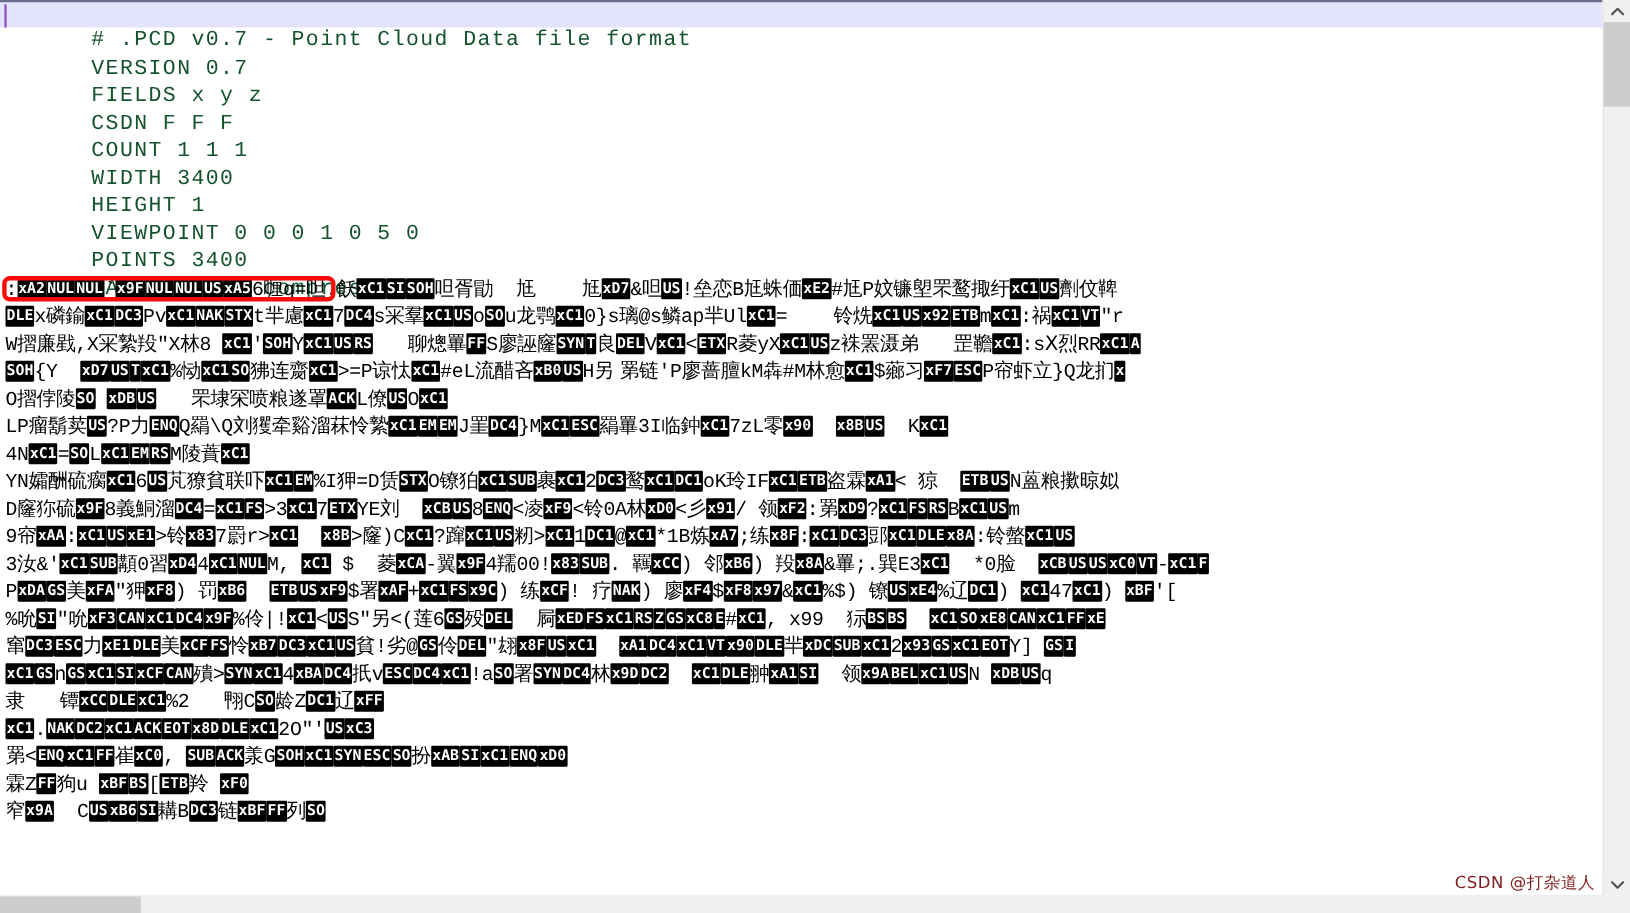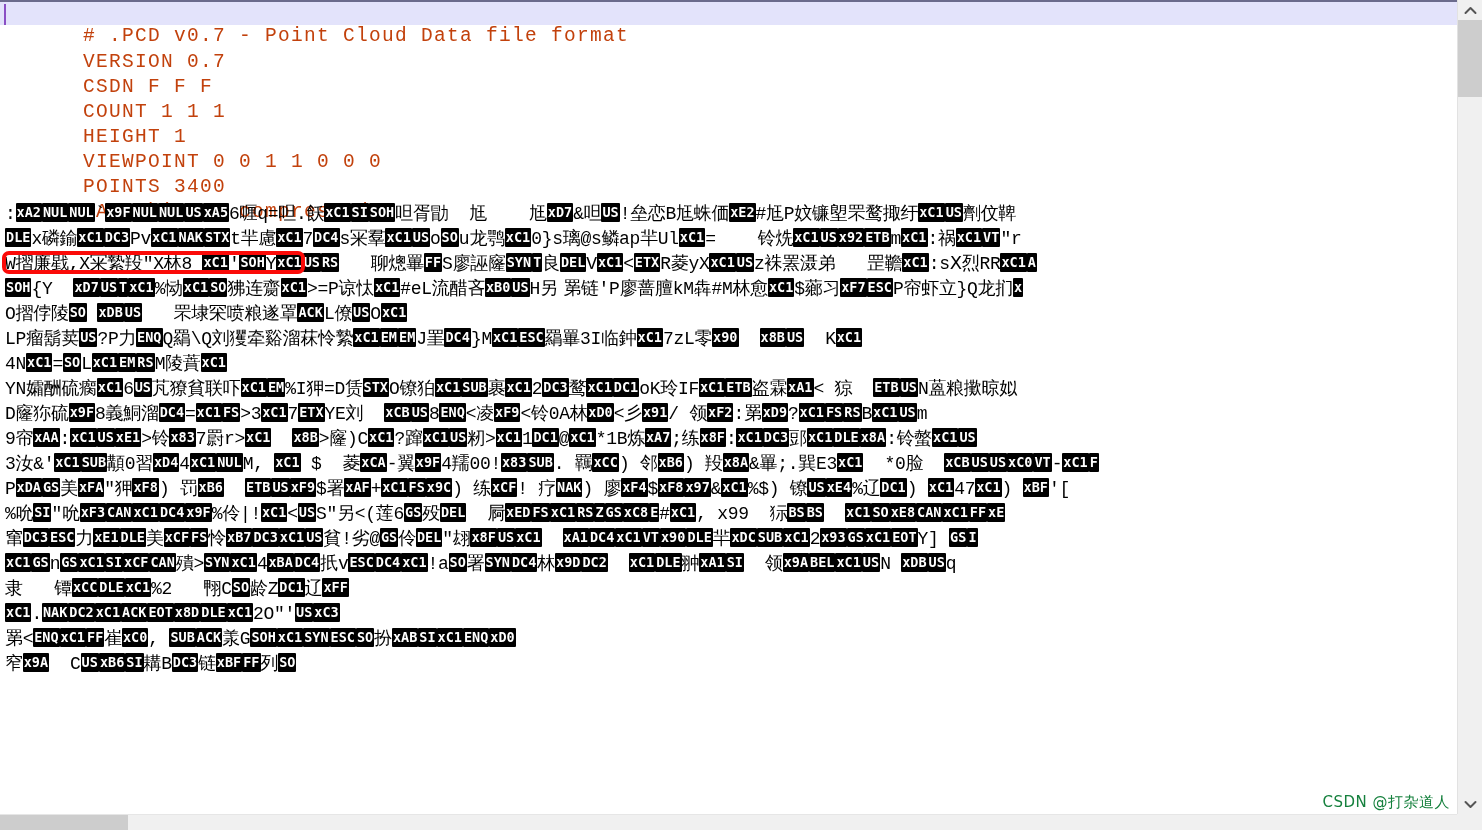--- a/index.html
+++ b/index.html
@@ -44,21 +44,21 @@
     font-size: 19px;
     color: #000000;
     letter-spacing: 0px;
   }
 
   
   .line.header {
     font-family: "Liberation Mono", "DejaVu Sans Mono", monospace;
     font-size: 19.5px;
     letter-spacing: 1.3px;
-    color: #c2410c;
+    color: #14532d;
   }
 
   
   .line.active {
     background: #e3e3fb;
     border-top: 2px solid #6b6b8c;
     height: 23px;
     line-height: 23px;
   }
   .line.active .caret {
@@ -177,21 +177,21 @@
     width: 25px;
     height: 16px;
     background: #f0f0f0;
   }
 
   
   #watermark {
     position: absolute;
     right: 32px;
     bottom: 18px;
-    color: #15803d;
+    color: #7f1d1d;
     font-family: "DejaVu Sans", "Liberation Sans", sans-serif;
     font-size: 15px;
     letter-spacing: 0.5px;
     white-space: nowrap;
     pointer-events: none;
   }
 
   
   #top-rule {
     position: absolute;
@@ -210,30 +210,36 @@
 
   <div id="editor">
 
     <div class="line header active">
       <span class="caret"></span><span># .PCD v0.7 - Point Cloud Data file format</span>
     </div>
     <div class="line header">
       <span>VERSION 0.7</span>
     </div>
     <div class="line header">
+      <span>FIELDS x y z</span>
+    </div>
+    <div class="line header">
       <span>CSDN F F F</span>
     </div>
     <div class="line header">
       <span>COUNT 1 1 1</span>
     </div>
     <div class="line header">
+      <span>WIDTH 3400</span>
+    </div>
+    <div class="line header">
       <span>HEIGHT 1</span>
     </div>
     <div class="line header">
-      <span>VIEWPOINT 0 0 1 1 0 0 0</span>
+      <span>VIEWPOINT 0 0 0 1 0 5 0</span>
     </div>
     <div class="line header">
       <span>POINTS 3400</span>
     </div>
     <div class="line header">
       <span>DATA binary compressed</span>
     </div>
 
     <div id="binary-block">
         <div class="line bin"><span class="plain">:</span><span class="ctl">xA2</span><span class="ctl">NUL</span><span class="ctl">NUL</span><span class="plain">`</span><span class="ctl">x9F</span><span class="ctl">NUL</span><span class="ctl">NUL</span><span class="ctl">US</span><span class="ctl">xA5</span><span class="plain">6</span><span class="cjk">喱</span><span class="plain">q=</span><span class="cjk">呾</span><span class="plain">.</span><span class="cjk">飫</span><span class="ctl">xC1</span><span class="ctl">SI</span><span class="ctl">SOH</span><span class="cjk">呾胥勖</span><span class="plain">  </span><span class="cjk">尪</span><span class="plain">    </span><span class="cjk">尪</span><span class="ctl">xD7</span><span class="plain">&amp;</span><span class="cjk">呾</span><span class="ctl">US</span><span class="plain">!</span><span class="cjk">垒恋</span><span class="plain">B</span><span class="cjk">尪蛛価</span><span class="ctl">xE2</span><span class="plain">#</span><span class="cjk">尪</span><span class="plain">P</span><span class="cjk">妏镰塱罘鹜掫纡</span><span class="ctl">xC1</span><span class="ctl">US</span><span class="cjk">劑伩鞞</span></div>
@@ -247,20 +253,21 @@
         <div class="line bin"><span class="plain">D</span><span class="cjk">窿狝硫</span><span class="ctl">x9F</span><span class="plain">8</span><span class="cjk">義鮦溜</span><span class="ctl">DC4</span><span class="plain">=</span><span class="ctl">xC1</span><span class="ctl">FS</span><span class="plain">&gt;3</span><span class="ctl">xC1</span><span class="plain">7</span><span class="ctl">ETX</span><span class="plain">YE</span><span class="cjk">刘</span><span class="plain">  </span><span class="ctl">xCB</span><span class="ctl">US</span><span class="plain">8</span><span class="ctl">ENQ</span><span class="plain">&lt;</span><span class="cjk">凌</span><span class="ctl">xF9</span><span class="plain">&lt;</span><span class="cjk">铃</span><span class="plain">0A</span><span class="cjk">林</span><span class="ctl">xD0</span><span class="plain">&lt;</span><span class="cjk">彡</span><span class="ctl">x91</span><span class="plain">/ </span><span class="cjk">领</span><span class="ctl">xF2</span><span class="plain">:</span><span class="cjk">罤</span><span class="ctl">xD9</span><span class="plain">?</span><span class="ctl">xC1</span><span class="ctl">FS</span><span class="ctl">RS</span><span class="plain">B</span><span class="ctl">xC1</span><span class="ctl">US</span><span class="plain">m</span></div>
         <div class="line bin"><span class="plain">9</span><span class="cjk">帘</span><span class="ctl">xAA</span><span class="plain">:</span><span class="ctl">xC1</span><span class="ctl">US</span><span class="ctl">xE1</span><span class="plain">&gt;</span><span class="cjk">铃</span><span class="ctl">x83</span><span class="plain">7</span><span class="cjk">罻</span><span class="plain">r&gt;</span><span class="ctl">xC1</span><span class="plain">  </span><span class="ctl">x8B</span><span class="plain">&gt;</span><span class="cjk">窿</span><span class="plain">)C</span><span class="ctl">xC1</span><span class="plain">?</span><span class="cjk">蹿</span><span class="ctl">xC1</span><span class="ctl">US</span><span class="cjk">籾</span><span class="plain">&gt;</span><span class="ctl">xC1</span><span class="plain">1</span><span class="ctl">DC1</span><span class="plain">@</span><span class="ctl">xC1</span><span class="plain">*1B</span><span class="cjk">炼</span><span class="ctl">xA7</span><span class="plain">;</span><span class="cjk">练</span><span class="ctl">x8F</span><span class="plain">:</span><span class="ctl">xC1</span><span class="ctl">DC3</span><span class="cjk">郖</span><span class="ctl">xC1</span><span class="ctl">DLE</span><span class="ctl">x8A</span><span class="plain">:</span><span class="cjk">铃螫</span><span class="ctl">xC1</span><span class="ctl">US</span></div>
         <div class="line bin"><span class="plain">3</span><span class="cjk">汝</span><span class="plain">&amp;'</span><span class="ctl">xC1</span><span class="ctl">SUB</span><span class="cjk">顜</span><span class="plain">0</span><span class="cjk">習</span><span class="ctl">xD4</span><span class="plain">4</span><span class="ctl">xC1</span><span class="ctl">NUL</span><span class="plain">M, </span><span class="ctl">xC1</span><span class="plain"> $  </span><span class="cjk">菱</span><span class="ctl">xCA</span><span class="plain">-</span><span class="cjk">翼</span><span class="ctl">x9F</span><span class="plain">4</span><span class="cjk">羺</span><span class="plain">00!</span><span class="ctl">x83</span><span class="ctl">SUB</span><span class="plain">. </span><span class="cjk">羈</span><span class="ctl">xCC</span><span class="plain">) </span><span class="cjk">邻</span><span class="ctl">xB6</span><span class="plain">) </span><span class="cjk">羖</span><span class="ctl">x8A</span><span class="plain">&amp;</span><span class="cjk">罼</span><span class="plain">;.</span><span class="cjk">巽</span><span class="plain">E3</span><span class="ctl">xC1</span><span class="plain">  *0</span><span class="cjk">脸</span><span class="plain">  </span><span class="ctl">xCB</span><span class="ctl">US</span><span class="ctl">US</span><span class="ctl">xC0</span><span class="ctl">VT</span><span class="plain">-</span><span class="ctl">xC1</span><span class="ctl">F</span></div>
         <div class="line bin"><span class="plain">P</span><span class="ctl">xDA</span><span class="ctl">GS</span><span class="cjk">美</span><span class="ctl">xFA</span><span class="plain">"</span><span class="cjk">狎</span><span class="ctl">xF8</span><span class="plain">) </span><span class="cjk">罚</span><span class="ctl">xB6</span><span class="plain">  </span><span class="ctl">ETB</span><span class="ctl">US</span><span class="ctl">xF9</span><span class="plain">$</span><span class="cjk">署</span><span class="ctl">xAF</span><span class="plain">+</span><span class="ctl">xC1</span><span class="ctl">FS</span><span class="ctl">x9C</span><span class="plain">) </span><span class="cjk">练</span><span class="ctl">xCF</span><span class="plain">! </span><span class="cjk">疗</span><span class="ctl">NAK</span><span class="plain">) </span><span class="cjk">廖</span><span class="ctl">xF4</span><span class="plain">$</span><span class="ctl">xF8</span><span class="ctl">x97</span><span class="plain">&amp;</span><span class="ctl">xC1</span><span class="plain">%$) </span><span class="cjk">镣</span><span class="ctl">US</span><span class="ctl">xE4</span><span class="plain">%</span><span class="cjk">辽</span><span class="ctl">DC1</span><span class="plain">) </span><span class="ctl">xC1</span><span class="plain">47</span><span class="ctl">xC1</span><span class="plain">) </span><span class="ctl">xBF</span><span class="plain">'[</span></div>
         <div class="line bin"><span class="plain">%</span><span class="cjk">吮</span><span class="ctl">SI</span><span class="plain">"</span><span class="cjk">吮</span><span class="ctl">xF3</span><span class="ctl">CAN</span><span class="ctl">xC1</span><span class="ctl">DC4</span><span class="ctl">x9F</span><span class="plain">%</span><span class="cjk">伶</span><span class="plain">|!</span><span class="ctl">xC1</span><span class="plain">&lt;</span><span class="ctl">US</span><span class="plain">S"</span><span class="cjk">另</span><span class="plain">&lt;(</span><span class="cjk">莲</span><span class="plain">6</span><span class="ctl">GS</span><span class="cjk">殁</span><span class="ctl">DEL</span><span class="plain">  </span><span class="cjk">屙</span><span class="ctl">xED</span><span class="ctl">FS</span><span class="ctl">xC1</span><span class="ctl">RS</span><span class="ctl">Z</span><span class="ctl">GS</span><span class="ctl">xC8</span><span class="ctl">E</span><span class="plain">#</span><span class="ctl">xC1</span><span class="plain">, x99  </span><span class="cjk">狋</span><span class="ctl">BS</span><span class="ctl">BS</span><span class="plain">  </span><span class="ctl">xC1</span><span class="ctl">SO</span><span class="ctl">xE8</span><span class="ctl">CAN</span><span class="ctl">xC1</span><span class="ctl">FF</span><span class="ctl">xE</span></div>
         <div class="line bin"><span class="cjk">窜</span><span class="ctl">DC3</span><span class="ctl">ESC</span><span class="cjk">力</span><span class="ctl">xE1</span><span class="ctl">DLE</span><span class="cjk">美</span><span class="ctl">xCF</span><span class="ctl">FS</span><span class="cjk">怜</span><span class="ctl">xB7</span><span class="ctl">DC3</span><span class="ctl">xC1</span><span class="ctl">US</span><span class="cjk">貧</span><span class="plain">!</span><span class="cjk">劣</span><span class="plain">@</span><span class="ctl">GS</span><span class="cjk">伶</span><span class="ctl">DEL</span><span class="plain">"</span><span class="cjk">翃</span><span class="ctl">x8F</span><span class="ctl">US</span><span class="ctl">xC1</span><span class="plain">  </span><span class="ctl">xA1</span><span class="ctl">DC4</span><span class="ctl">xC1</span><span class="ctl">VT</span><span class="ctl">x90</span><span class="ctl">DLE</span><span class="cjk">羋</span><span class="ctl">xDC</span><span class="ctl">SUB</span><span class="ctl">xC1</span><span class="plain">2</span><span class="ctl">x93</span><span class="ctl">GS</span><span class="ctl">xC1</span><span class="ctl">EOT</span><span class="plain">Y] </span><span class="ctl">GS</span><span class="ctl">I</span></div>
         <div class="line bin"><span class="ctl">xC1</span><span class="ctl">GS</span><span class="plain">n</span><span class="ctl">GS</span><span class="ctl">xC1</span><span class="ctl">SI</span><span class="ctl">xCF</span><span class="ctl">CAN</span><span class="cjk">殨</span><span class="plain">&gt;</span><span class="ctl">SYN</span><span class="ctl">xC1</span><span class="plain">4</span><span class="ctl">xBA</span><span class="ctl">DC4</span><span class="cjk">扺</span><span class="plain">v</span><span class="ctl">ESC</span><span class="ctl">DC4</span><span class="ctl">xC1</span><span class="plain">!a</span><span class="ctl">SO</span><span class="cjk">署</span><span class="ctl">SYN</span><span class="ctl">DC4</span><span class="cjk">林</span><span class="ctl">x9D</span><span class="ctl">DC2</span><span class="plain">  </span><span class="ctl">xC1</span><span class="ctl">DLE</span><span class="cjk">翀</span><span class="ctl">xA1</span><span class="ctl">SI</span><span class="plain">  </span><span class="cjk">领</span><span class="ctl">x9A</span><span class="ctl">BEL</span><span class="ctl">xC1</span><span class="ctl">US</span><span class="plain">N </span><span class="ctl">xDB</span><span class="ctl">US</span><span class="plain">q</span></div>
         <div class="line bin"><span class="cjk">隶</span><span class="plain">   </span><span class="cjk">镡</span><span class="ctl">xCC</span><span class="ctl">DLE</span><span class="ctl">xC1</span><span class="plain">%2   </span><span class="cjk">翈</span><span class="plain">C</span><span class="ctl">SO</span><span class="cjk">龄</span><span class="plain">Z</span><span class="ctl">DC1</span><span class="cjk">辽</span><span class="ctl">xFF</span></div>
         <div class="line bin"><span class="ctl">xC1</span><span class="plain">.</span><span class="ctl">NAK</span><span class="ctl">DC2</span><span class="ctl">xC1</span><span class="ctl">ACK</span><span class="ctl">EOT</span><span class="ctl">x8D</span><span class="ctl">DLE</span><span class="ctl">xC1</span><span class="plain">2O"'</span><span class="ctl">US</span><span class="ctl">xC3</span></div>
         <div class="line bin"><span class="cjk">罤</span><span class="plain">&lt;</span><span class="ctl">ENQ</span><span class="ctl">xC1</span><span class="ctl">FF</span><span class="cjk">崔</span><span class="ctl">xC0</span><span class="plain">, </span><span class="ctl">SUB</span><span class="ctl">ACK</span><span class="cjk">羕</span><span class="plain">G</span><span class="ctl">SOH</span><span class="ctl">xC1</span><span class="ctl">SYN</span><span class="ctl">ESC</span><span class="ctl">SO</span><span class="cjk">扮</span><span class="ctl">xAB</span><span class="ctl">SI</span><span class="ctl">xC1</span><span class="ctl">ENQ</span><span class="ctl">xD0</span></div>
+        <div class="line bin"><span class="cjk">霖</span><span class="plain">Z</span><span class="ctl">FF</span><span class="cjk">狗</span><span class="plain">u </span><span class="ctl">xBF</span><span class="ctl">BS</span><span class="plain">[</span><span class="ctl">ETB</span><span class="cjk">羚</span><span class="plain"> </span><span class="ctl">xF0</span></div>
         <div class="line bin"><span class="cjk">窄</span><span class="ctl">x9A</span><span class="plain">  C</span><span class="ctl">US</span><span class="ctl">xB6</span><span class="ctl">SI</span><span class="cjk">耩</span><span class="plain">B</span><span class="ctl">DC3</span><span class="cjk">链</span><span class="ctl">xBF</span><span class="ctl">FF</span><span class="cjk">列</span><span class="ctl">SO</span></div>
       </div>
 
   </div>
 
   <div id="annotation-box"></div>
 
   <div id="vscroll">
     <div class="sb-arrow up">
       <svg width="13" height="9" viewBox="0 0 13 9" aria-hidden="true">

